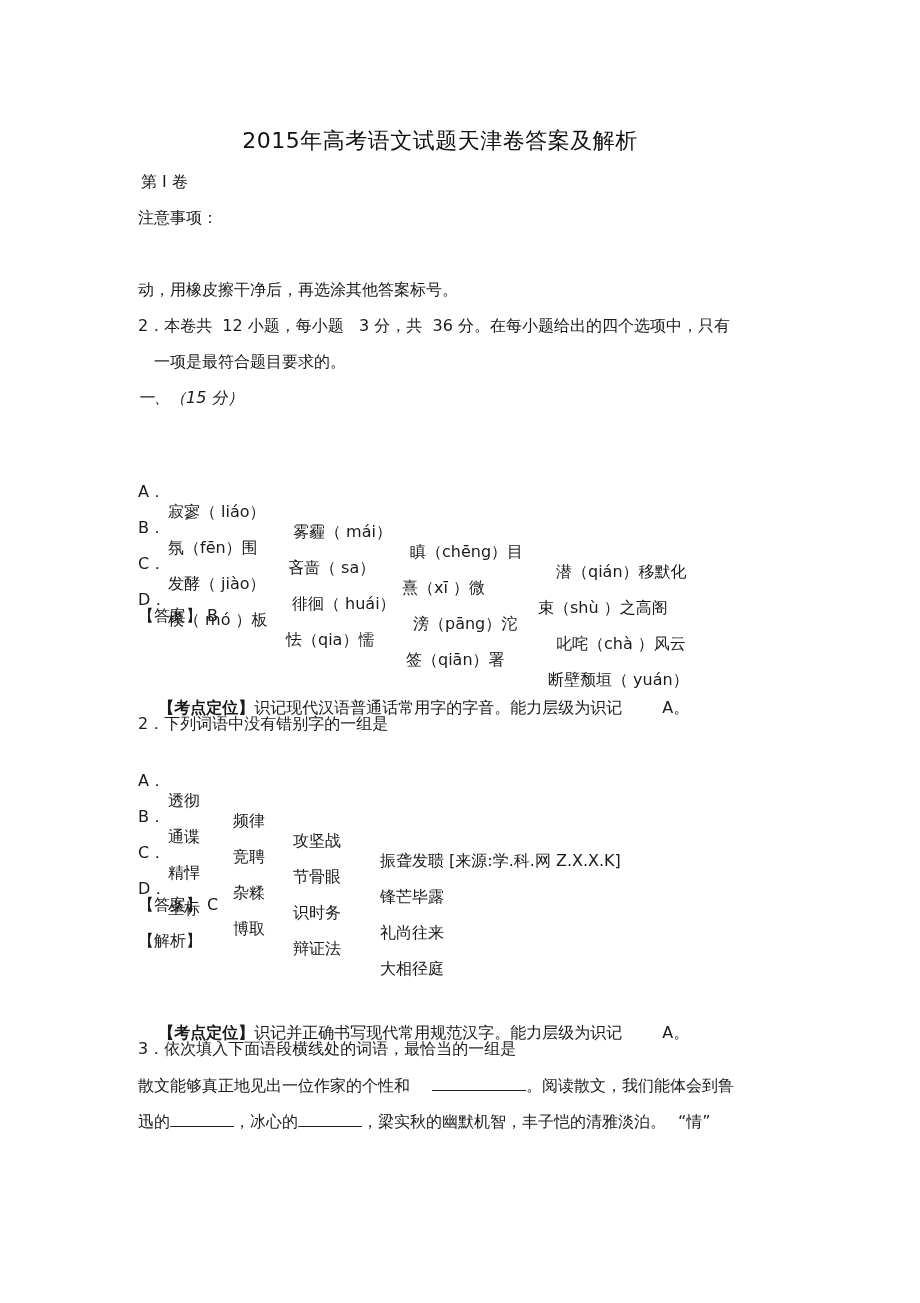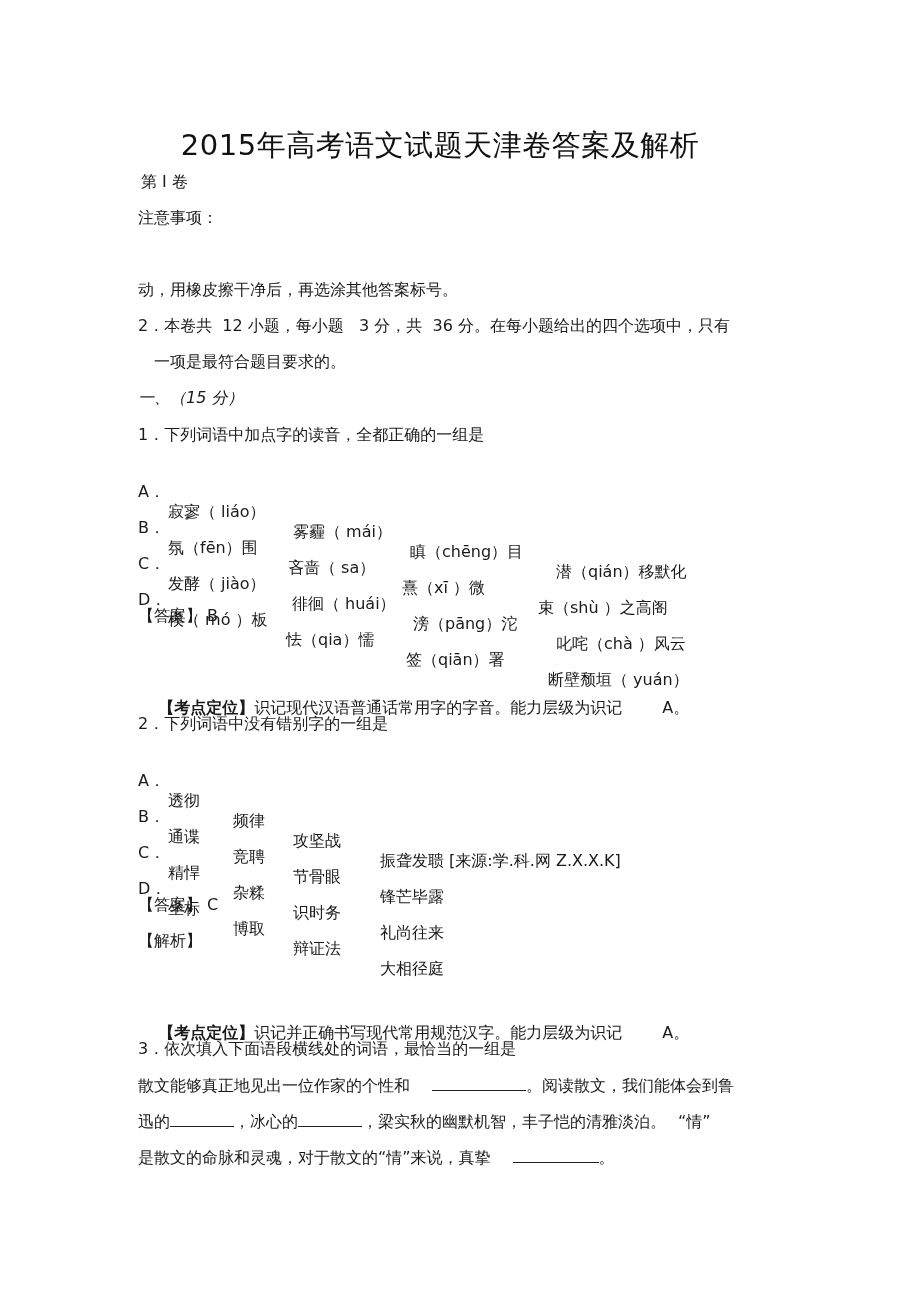--- a/index.html
+++ b/index.html
@@ -19,21 +19,21 @@
     position: absolute;
     left: 0; top: 0;
     width: 920px; height: 1303px;
     background: #ffffff;
   }
   .title {
     position: absolute;
     left: 0; width: 880px;
     top: 126px;
     text-align: center;
-    font-size: 29px;
+    font-size: 22px;
     letter-spacing: 0.5px;
     color: #111;
   }
   .line {
     position: absolute;
     left: 138px;
     font-size: 16px;
     line-height: 20px;
     white-space: pre;
     color: #1a1a1a;
@@ -57,21 +57,20 @@
 
   <div class="line" style="top:208px;">注意事项：</div>
 
   <div class="line" style="top:280px;">动，用橡皮擦干净后，再选涂其他答案标号。</div>
 
   <div class="line" style="top:316px;">2．本卷共  12 小题，每小题   3 分，共  36 分。在每小题给出的四个选项中，只有</div>
   <div class="line" style="top:352px;margin-left:16px;">一项是最符合题目要求的。</div>
 
   <div class="line" style="top:388px;font-style:italic;">一、（15 分）</div>
 
-  <div class="line" style="top:425px;">1．下列词语中加点字的读音，全都正确的一组是</div>
 
   <div class="line" style="top:462px;">
     <span style="position:absolute;left:0">A．</span>
     <span style="position:absolute;left:30px">寂寥（ liáo）</span>
     <span style="position:absolute;left:155px">雾霾（ mái）</span>
     <span style="position:absolute;left:272px">瞋（chēng）目</span>
     <span style="position:absolute;left:418px">潜（qián）移默化</span>
   </div>
   <div class="line" style="top:498px;">
     <span style="position:absolute;left:0">B．</span>
@@ -138,15 +137,14 @@
   <div class="line" style="top:1003px;">
     <span style="font-weight:bold">【考点定位】</span><span>识记并正确书写现代常用规范汉字。能力层级为识记</span><span class="gap" style="width:40px"></span><span>A。</span>
   </div>
 
   <div class="line" style="top:1039px;">3．依次填入下面语段横线处的词语，最恰当的一组是</div>
 
   <div class="line" style="top:1112px;"><span>迅的</span><span class="blank" style="width:64px"></span><span>，冰心的</span><span class="blank" style="width:64px"></span><span>，梁实秋的幽默机智，丰子恺的清雅淡泊。</span><span class="gap" style="width:12px"></span><span>“情”</span></div>
 
   <div class="line" style="top:1076px;"><span>散文能够真正地见出一位作家的个性和</span><span class="gap" style="width:22px"></span><span class="blank" style="width:94px"></span><span>。阅读散文，我们能体会到鲁</span></div>
 
-  <div class="line" style="top:1148px;"><span>是散文的命脉和灵魂，对于散文的“情”来说，真挚</span><span class="gap" style="width:22px"></span><span class="blank" style="width:86px"></span><span>。</span></div>
 
 </div>
 
 </body></html>

